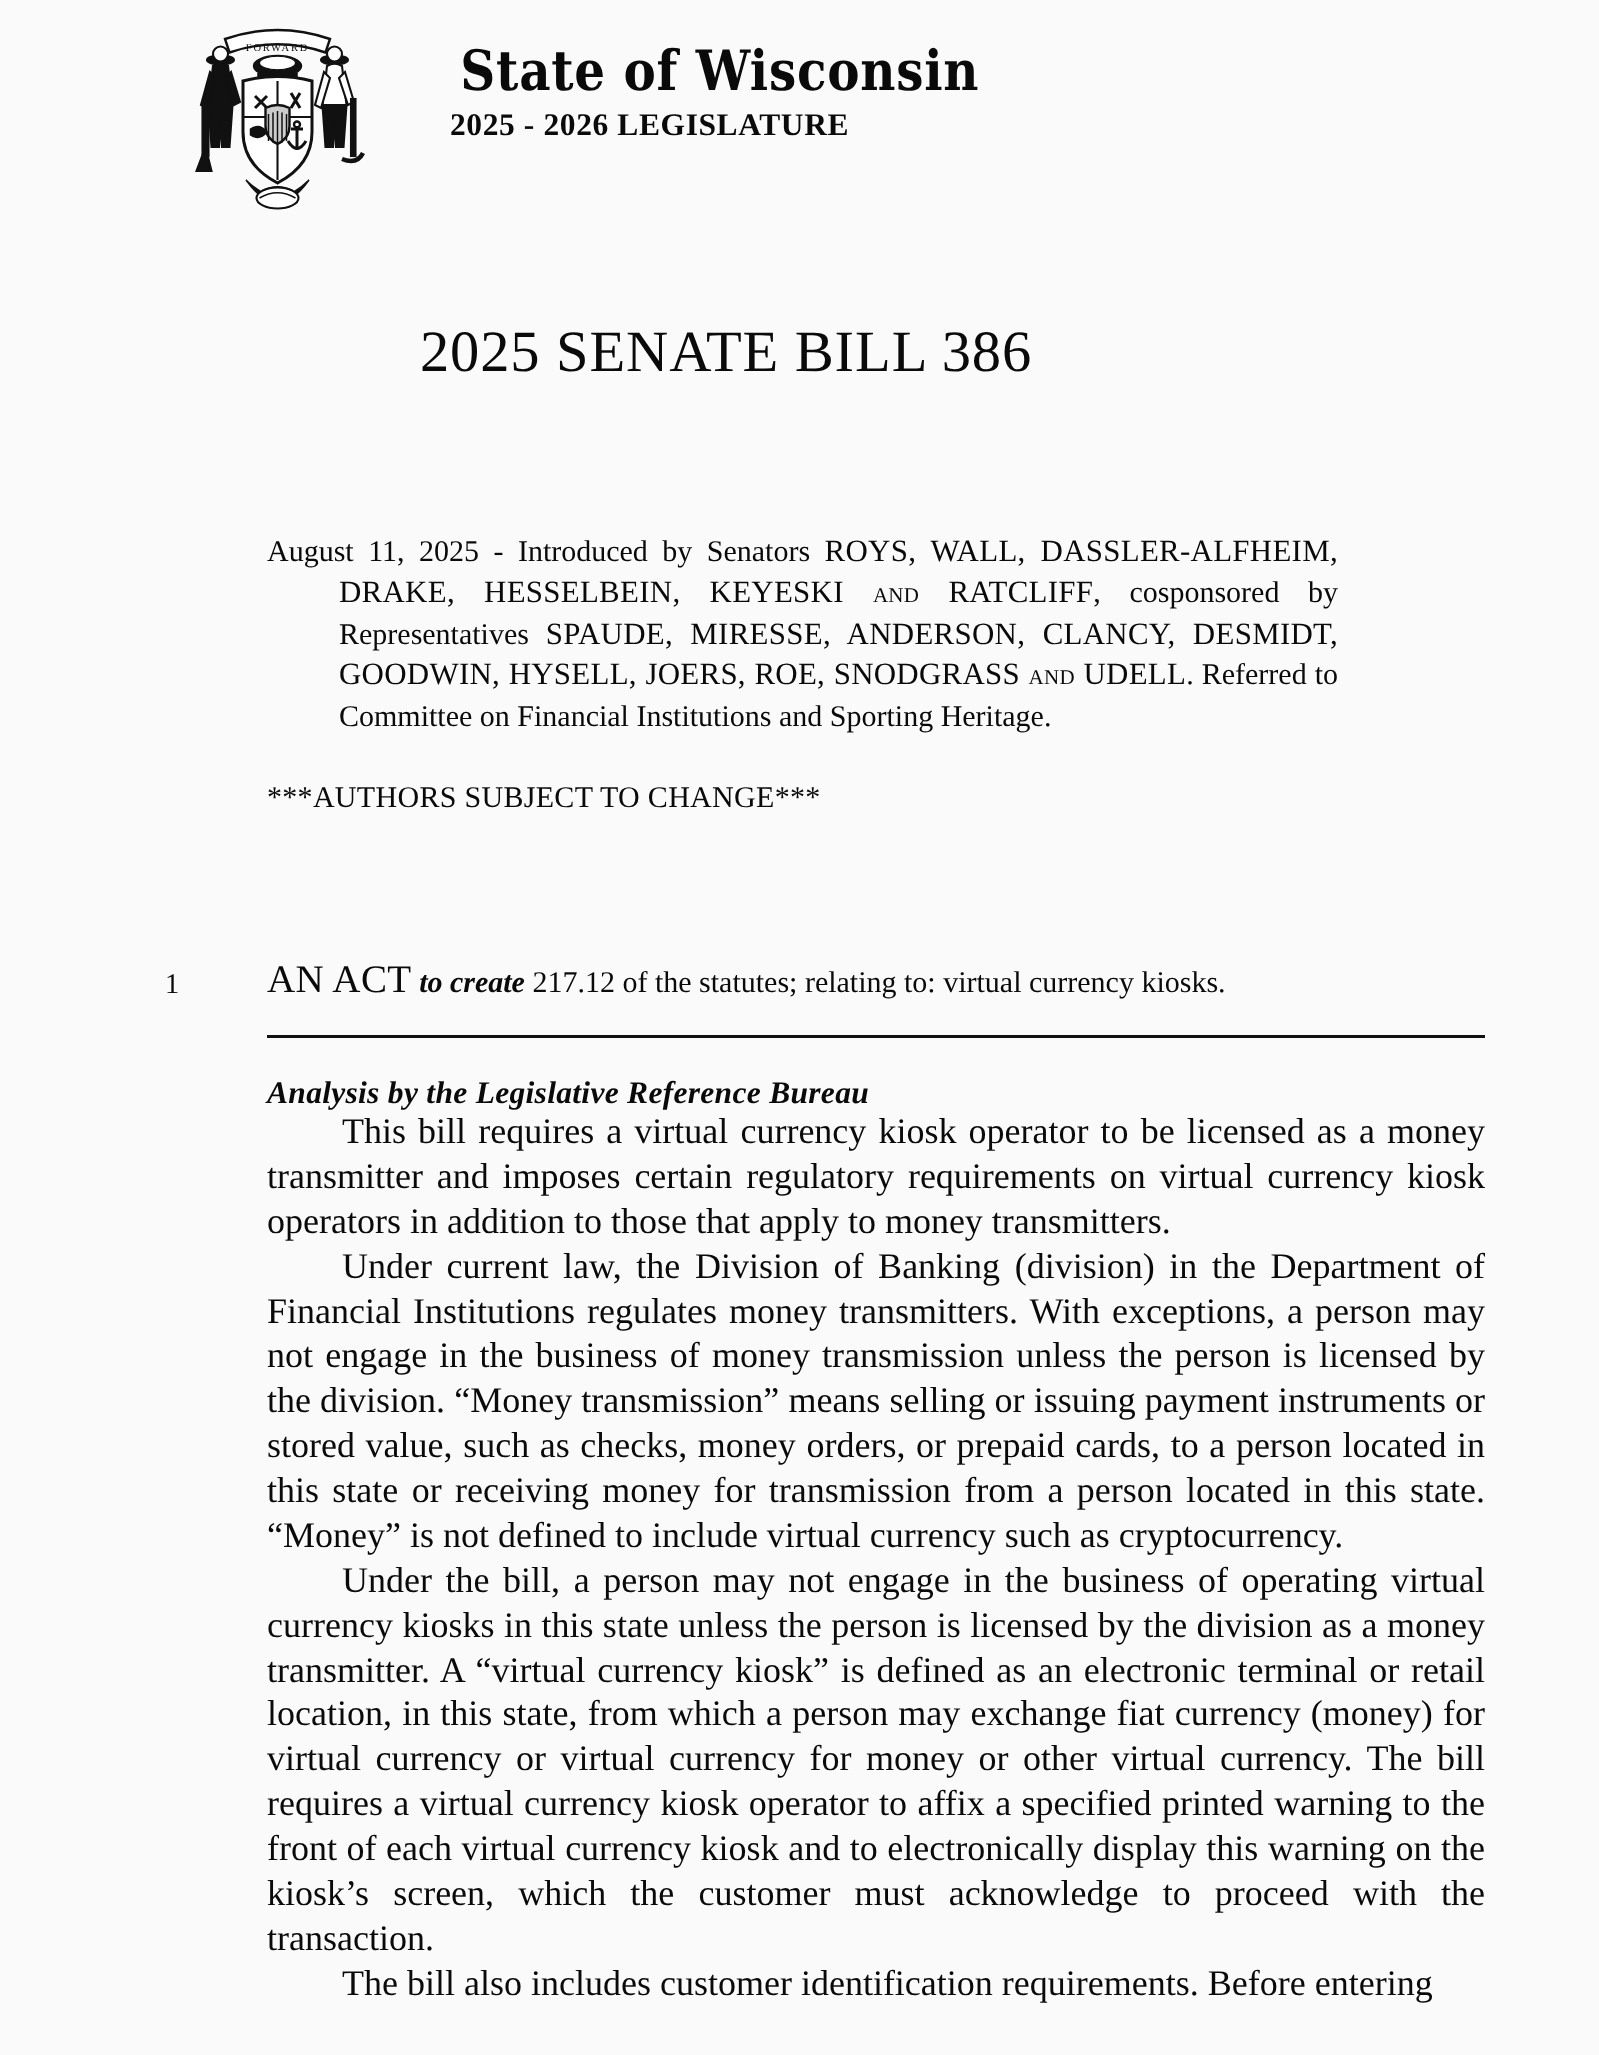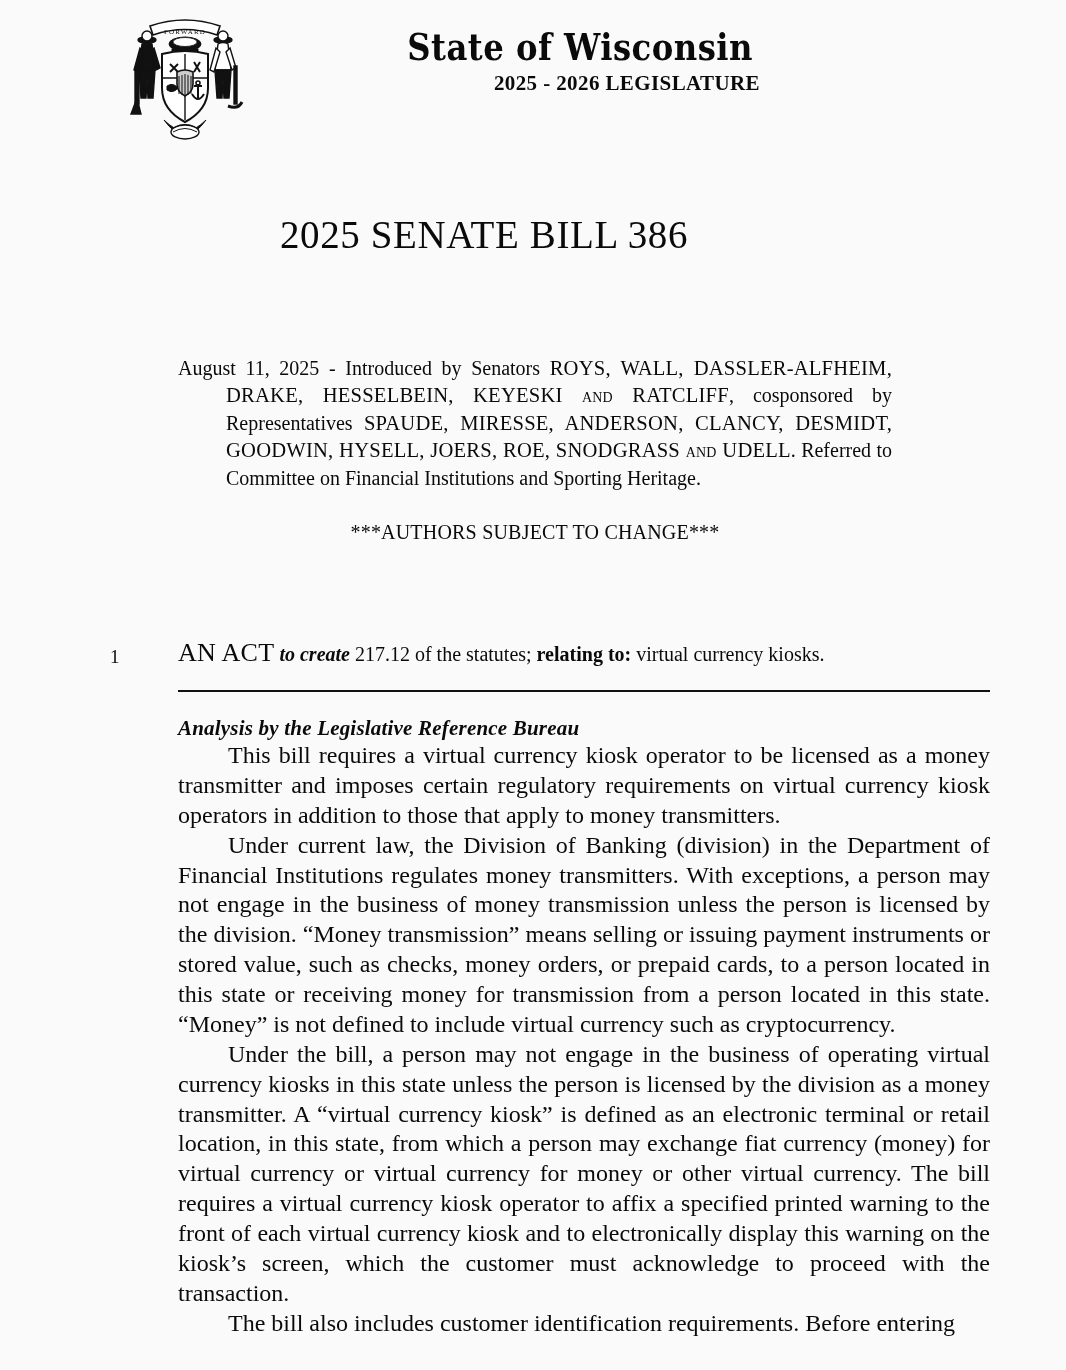--- a/index.html
+++ b/index.html
@@ -35,21 +35,21 @@
     width: 130px;
     height: 140px;
   }
   .seal svg { display: block; }
 
   .masthead-center {
     position: absolute;
     left: 300px;
     top: 28px;
     width: 460px;
-    text-align: right;
+    text-align: left;
   }
   .state-name {
     font-family: "DejaVu Serif", "Liberation Serif", serif;
     font-size: 37px;
     font-weight: bold;
     letter-spacing: 0.5px;
     line-height: 1.05;
     font-stretch: condensed;
     transform: scaleX(0.97);
   }
@@ -90,21 +90,20 @@
     text-indent: -48px;
     hyphens: none;
   }
   .sc {
     font-variant: small-caps;
     font-size: 1.03em;
     letter-spacing: 0.2px;
   }
 
   .authors-note {
-    text-align: center;
     font-size: 20px;
     margin-top: 30px;
     margin-left: 178px;
     margin-right: 76px;
     letter-spacing: 0.2px;
   }
 
   
   .act-row {
     position: relative;
@@ -123,21 +122,21 @@
     top: 0;
     right: 76px;
     font-size: 20px;
   }
   .act-kw {
     font-variant: small-caps;
     font-size: 26px;
     letter-spacing: 0.3px;
   }
   .bi { font-weight: bold; font-style: italic; }
-  .b  { font-weight: bold; }
+  .b  { font-weight: normal; }
 
   
   .rule {
     position: absolute;
     left: 178px;
     top: 690px;
     width: 812px;
     height: 2px;
     background: #111;
   }

